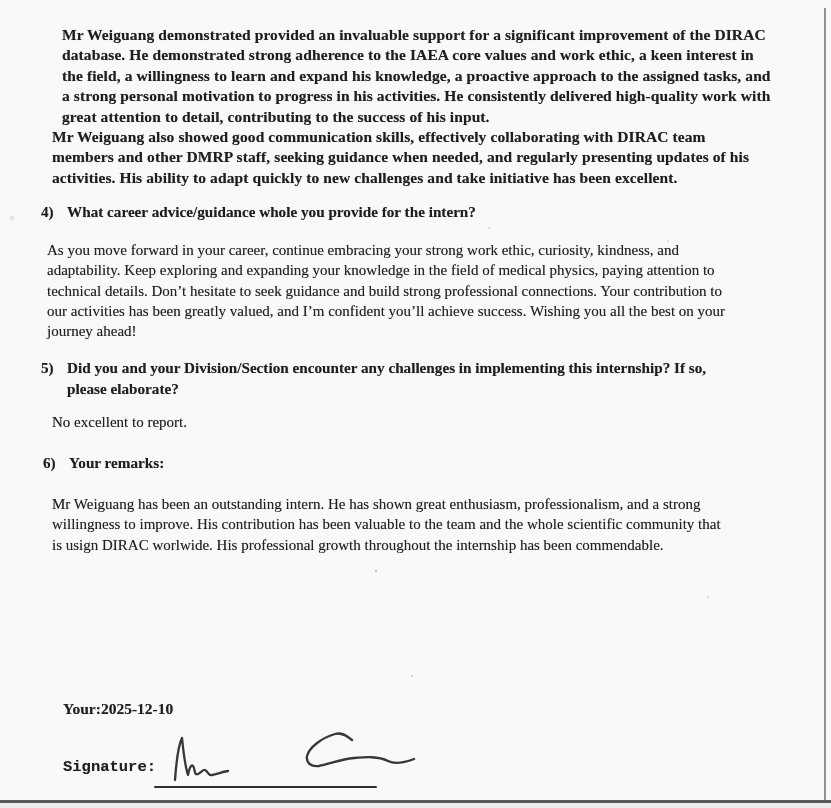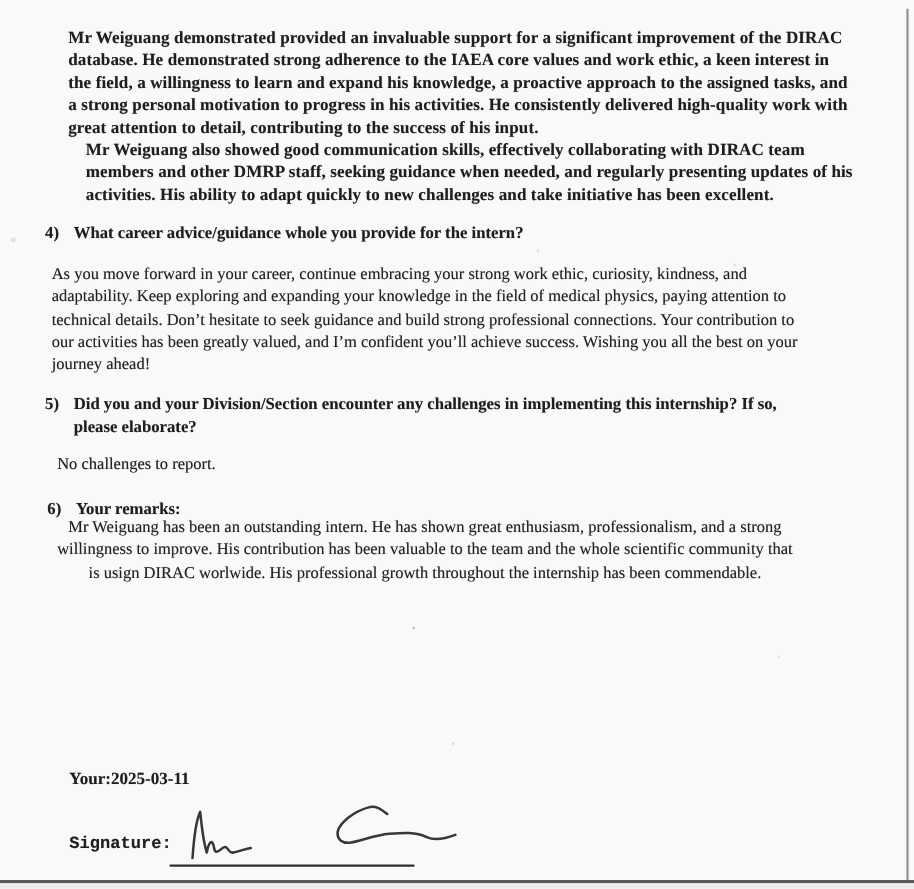--- a/index.html
+++ b/index.html
@@ -44,54 +44,54 @@
 
 <div class="page">
   <div class="content">
 
     <div class="block bold" style="left:62px; top:25px;">Mr Weiguang demonstrated provided an invaluable support for a significant improvement of the DIRAC
 database. He demonstrated strong adherence to the IAEA core values and work ethic, a keen interest in
 the field, a willingness to learn and expand his knowledge, a proactive approach to the assigned tasks, and
 a strong personal motivation to progress in his activities. He consistently delivered high-quality work with
 great attention to detail, contributing to the success of his input.</div>
 
-    <div class="block bold" style="left:78px; top:127px;">Mr Weiguang also showed good communication skills, effectively collaborating with DIRAC team
+    <div class="block bold" style="left:52px; top:127px;">Mr Weiguang also showed good communication skills, effectively collaborating with DIRAC team
 members and other DMRP staff, seeking guidance when needed, and regularly presenting updates of his
 activities. His ability to adapt quickly to new challenges and take initiative has been excellent.</div>
 
     <div class="q" style="left:41px; top:201px;">
       <span class="num">4)</span>
       <div class="qtext">What career advice/guidance whole you provide for the intern?</div>
     </div>
 
     <div class="block ans" style="left:47px; top:240px;">As you move forward in your career, continue embracing your strong work ethic, curiosity, kindness, and
 adaptability. Keep exploring and expanding your knowledge in the field of medical physics, paying attention to
 technical details. Don’t hesitate to seek guidance and build strong professional connections. Your contribution to
 our activities has been greatly valued, and I’m confident you’ll achieve success. Wishing you all the best on your
 journey ahead!</div>
 
     <div class="q" style="left:41px; top:357px;">
       <span class="num">5)</span>
       <div class="qtext">Did you and your Division/Section encounter any challenges in implementing this internship? If so,
 please elaborate?</div>
     </div>
 
-    <div class="block ans" style="left:52px; top:412px;">No challenges to report.</div>
+    <div class="block ans" style="left:52px; top:412px;">No excellent to report.</div>
 
     <div class="q" style="left:43px; top:452px;">
       <span class="num">6)</span>
       <div class="qtext">Your remarks:</div>
     </div>
 
-    <div class="block ans" style="left:52px; top:470px;text-align:center;">Mr Weiguang has been an outstanding intern. He has shown great enthusiasm, professionalism, and a strong
+    <div class="block ans" style="left:52px; top:494px;">Mr Weiguang has been an outstanding intern. He has shown great enthusiasm, professionalism, and a strong
 willingness to improve. His contribution has been valuable to the team and the whole scientific community that
 is usign DIRAC worlwide. His professional growth throughout the internship has been commendable.</div>
 
     <div class="dateline" style="left:63px; top:700px;">
-      <span>Your:</span><span>2025-03-11</span>
+      <span>Your:</span><span>2025-12-10</span>
     </div>
 
     <div class="sigline" style="left:63px; top:758px;font-family:Liberation Mono, monospace;">
       <span>Signature:</span>
     </div>
 
     <svg class="sig-svg" width="262" height="62" viewBox="0 0 262 62">
       <g fill="none" stroke="#262626" stroke-width="2.3" stroke-linecap="round" stroke-linejoin="round" opacity="0.92">
         <path d="M19,54 C20,40 22,20 26,12 C27,22 29,40 32,49
                  C33,43 35,38 37,40 C39,42 38,47 40,48

